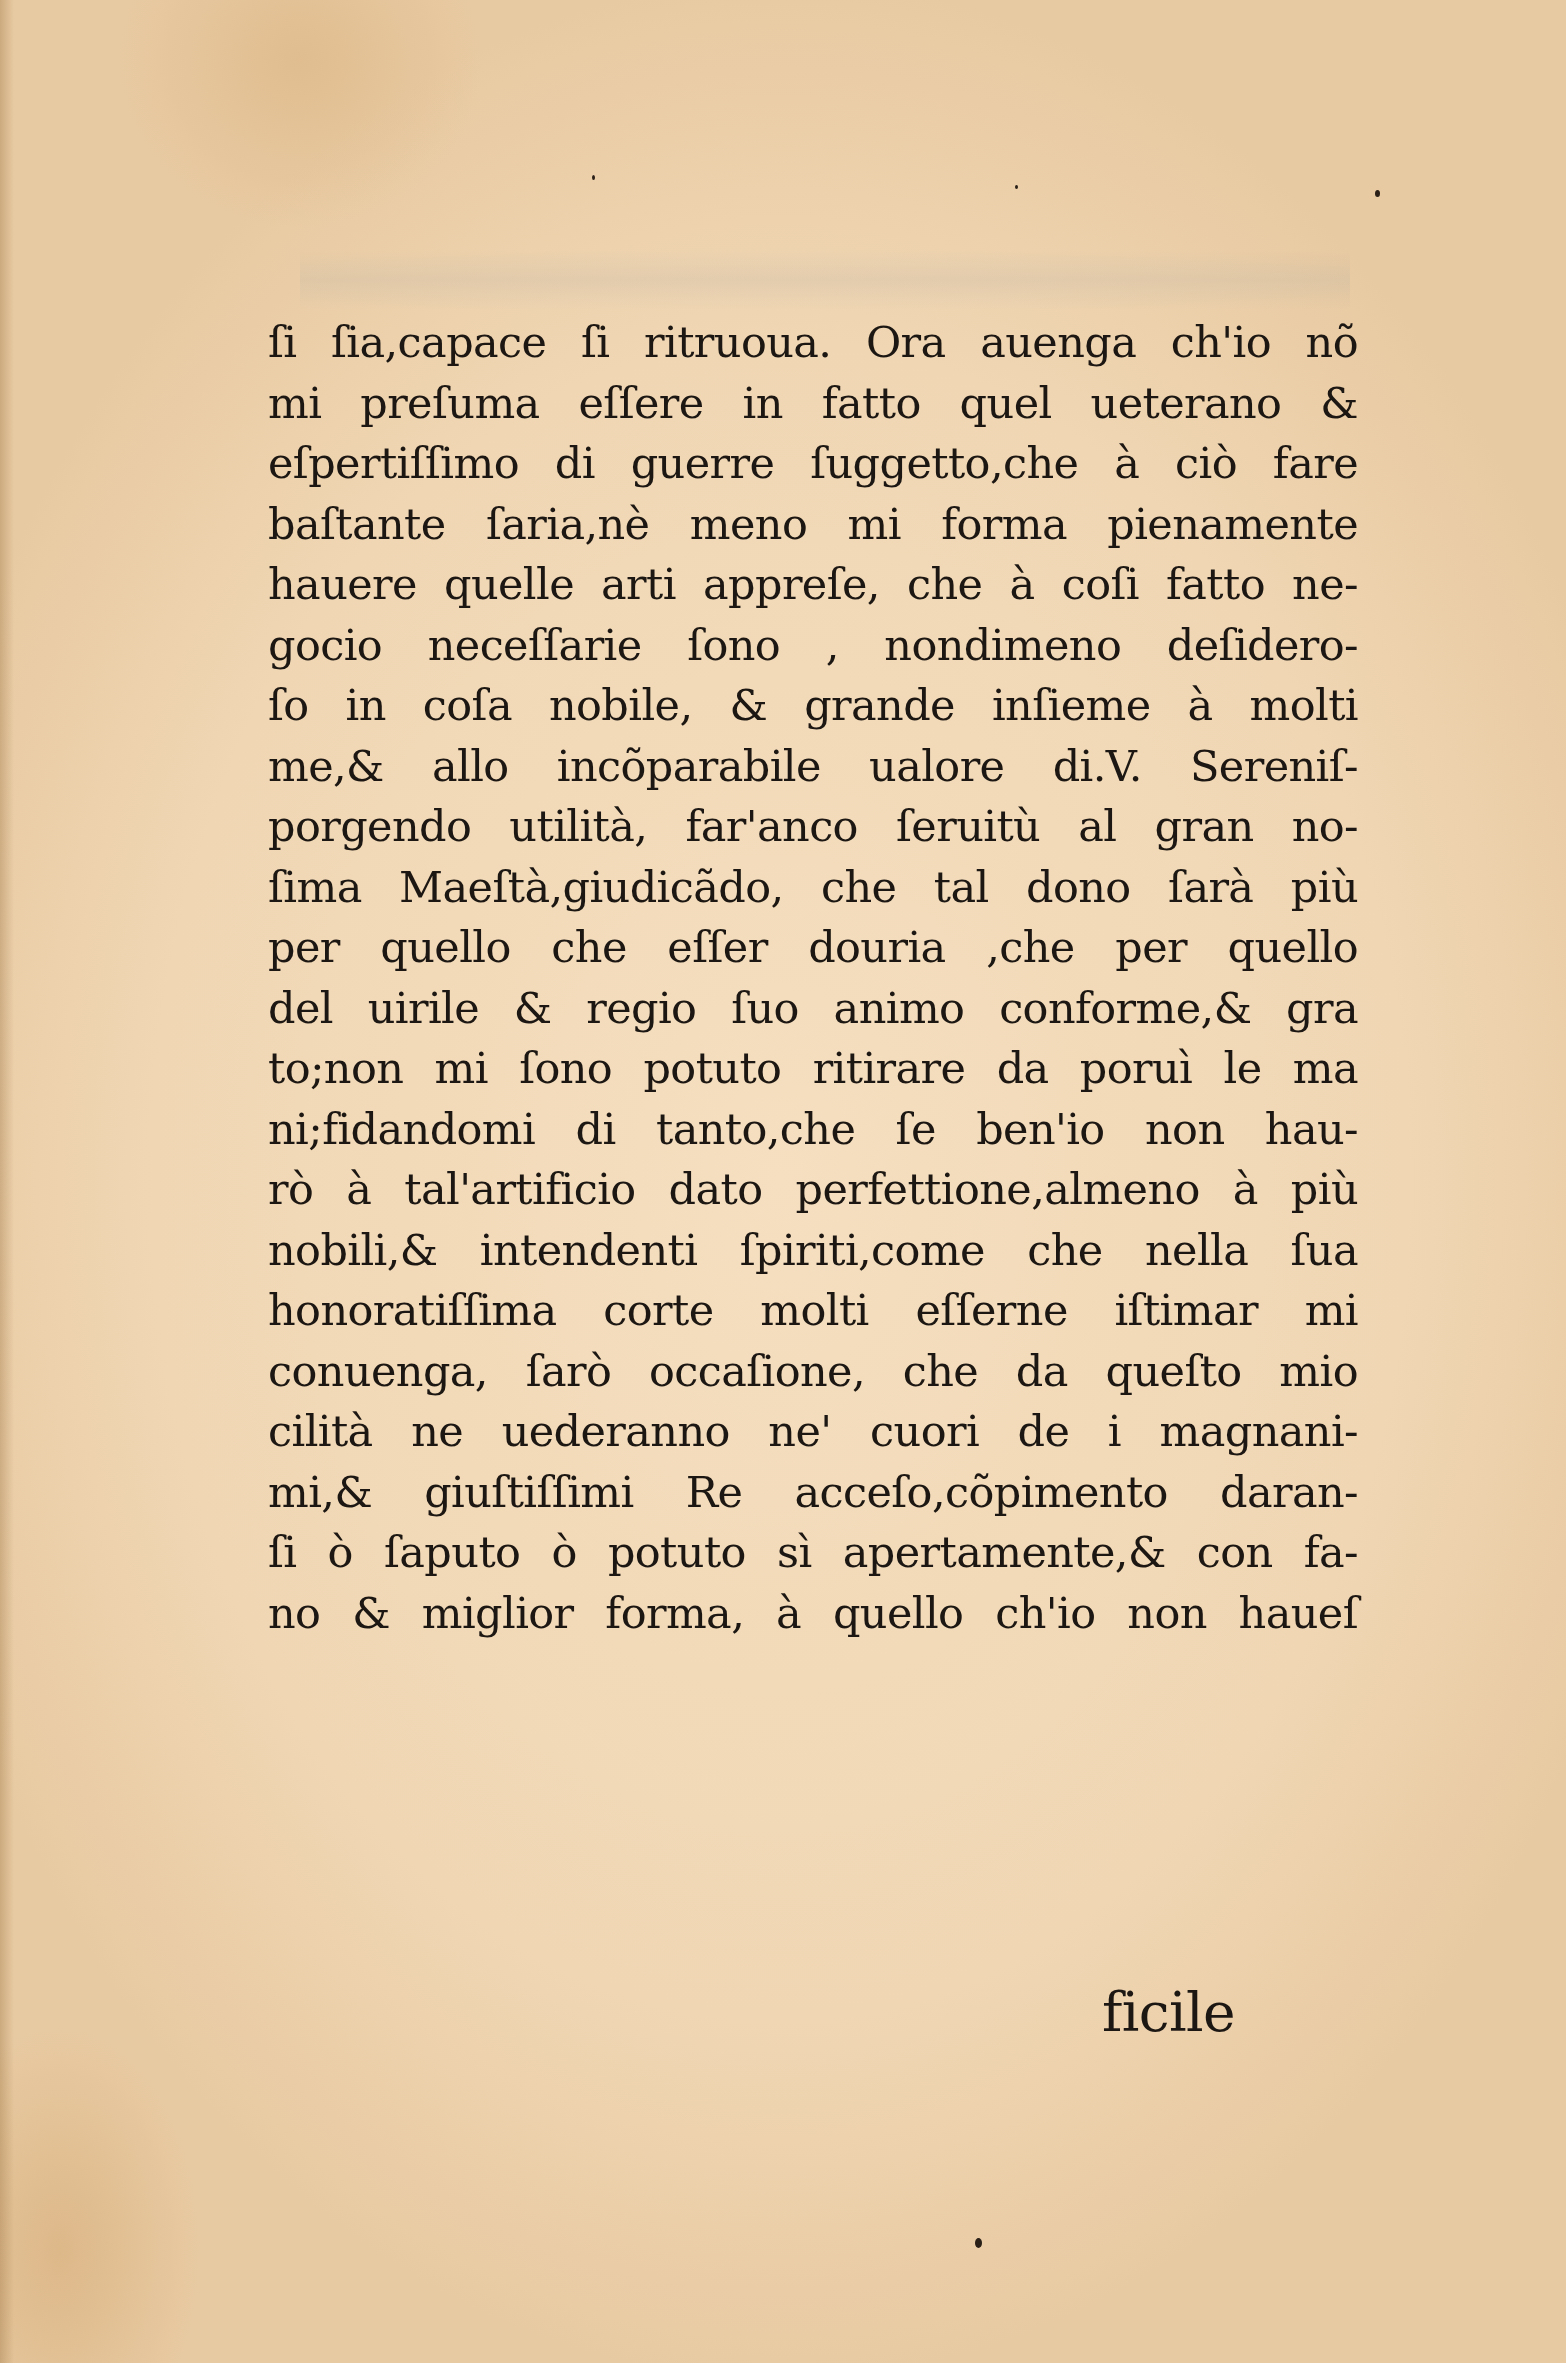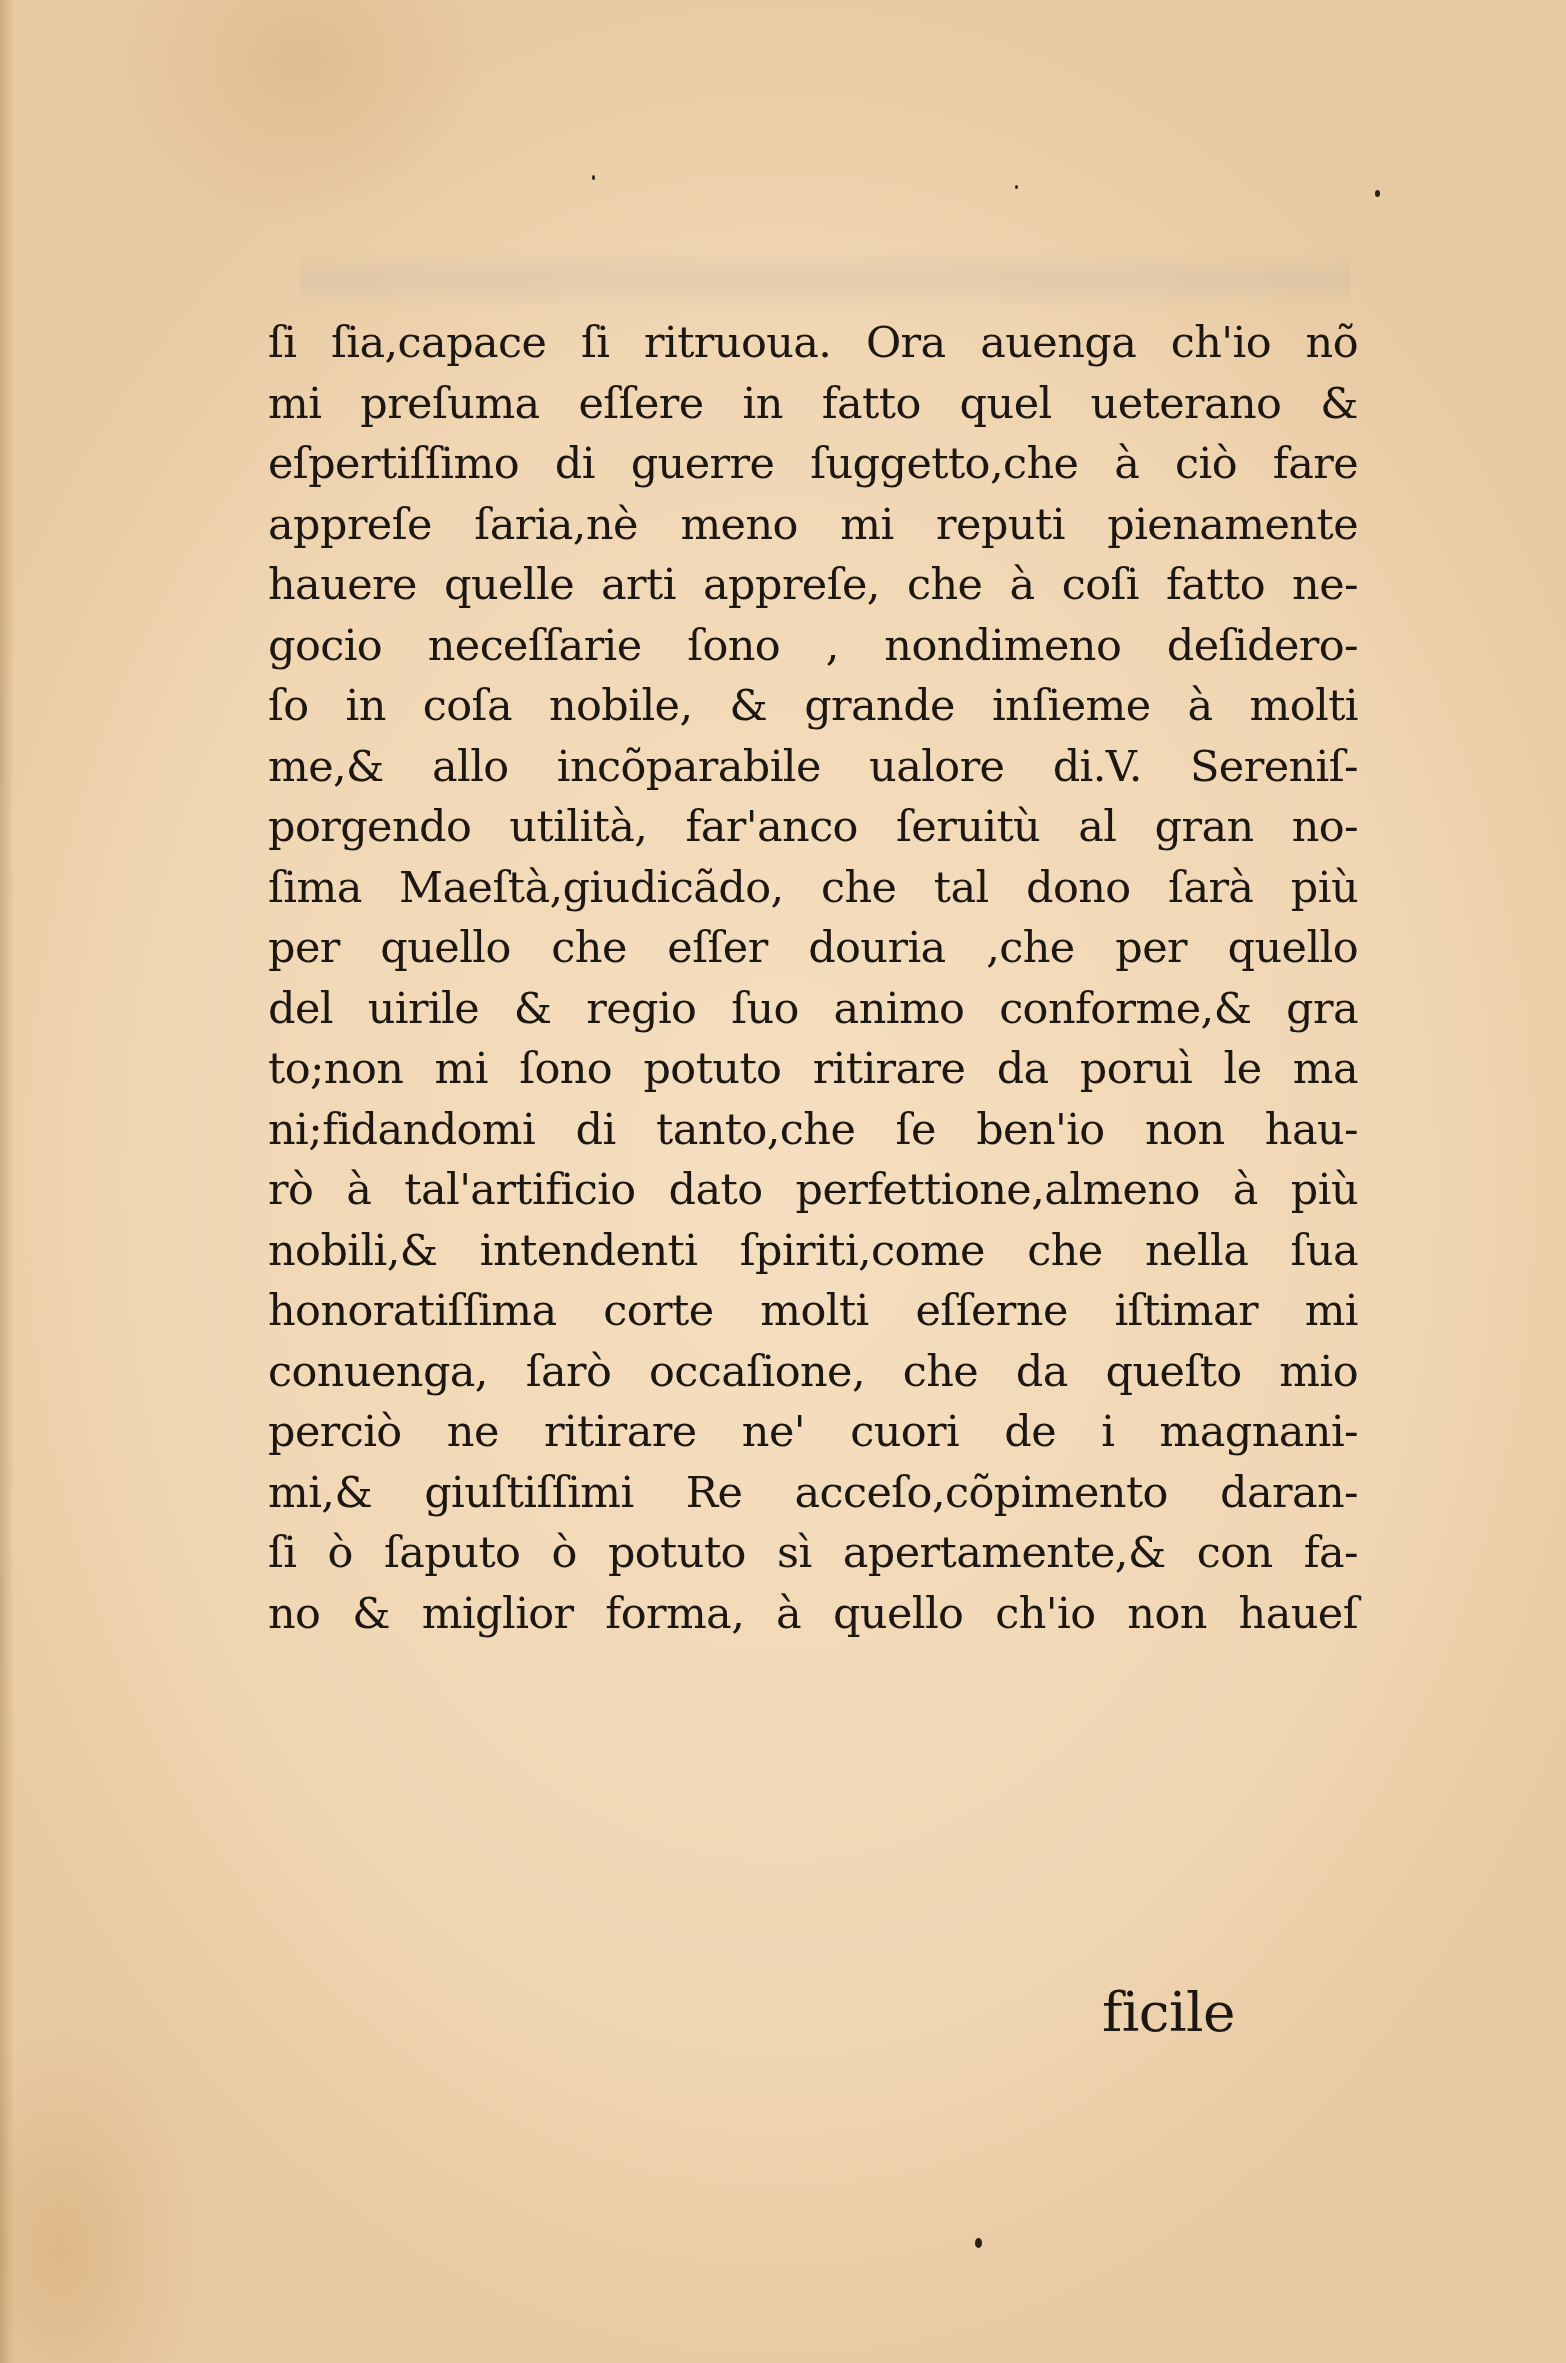--- a/index.html
+++ b/index.html
@@ -46,36 +46,36 @@
 <body>
 
 <div class="page">
   <div class="left-edge"></div>
   <div class="bleed"></div>
 
   <div class="text-block">
     <span class="line">ſi ſia,capace ſi ritruoua. Ora auenga ch'io nõ</span>
     <span class="line">mi preſuma eſſere in fatto quel ueterano &amp;</span>
     <span class="line">eſpertiſſimo di guerre ſuggetto,che à ciò fare</span>
-    <span class="line">appreſe ſaria,nè meno mi reputi pienamente</span>
+    <span class="line">baſtante ſaria,nè meno mi forma pienamente</span>
     <span class="line">hauere quelle arti appreſe, che à coſi fatto ne-</span>
     <span class="line">gocio neceſſarie ſono , nondimeno deſidero-</span>
     <span class="line">ſo in coſa nobile, &amp; grande inſieme à molti</span>
     <span class="line">me,&amp; allo incõparabile ualore di.V. Sereniſ-</span>
     <span class="line">porgendo utilità, far'anco ſeruitù al gran no-</span>
     <span class="line">ſima Maeſtà,giudicãdo, che tal dono ſarà più</span>
     <span class="line">per quello che eſſer douria ,che per quello</span>
     <span class="line">del uirile &amp; regio ſuo animo conforme,&amp; gra</span>
     <span class="line">to;non mi ſono potuto ritirare da poruì le ma</span>
     <span class="line">ni;fidandomi di tanto,che ſe ben'io non hau-</span>
     <span class="line">rò à tal'artificio dato perfettione,almeno à più</span>
     <span class="line">nobili,&amp; intendenti ſpiriti,come che nella ſua</span>
     <span class="line">honoratiſſima corte molti eſſerne iſtimar mi</span>
     <span class="line">conuenga, ſarò occaſione, che da queſto mio</span>
-    <span class="line">perciò ne ritirare ne' cuori de i magnani-</span>
+    <span class="line">cilità ne uederanno ne' cuori de i magnani-</span>
     <span class="line">mi,&amp; giuſtiſſimi Re acceſo,cõpimento daran-</span>
     <span class="line">ſi ò ſaputo ò potuto sì apertamente,&amp; con fa-</span>
     <span class="line">no &amp; miglior forma, à quello ch'io non haueſ</span>
   </div>
 
   <div class="catchword">ficile</div>
 
   <div class="speck" style="left:1375px;top:190px;width:5px;height:7px;"></div>
   <div class="speck" style="left:975px;top:2238px;width:7px;height:10px;"></div>
   <div class="speck" style="left:592px;top:175px;width:3px;height:5px;"></div>

